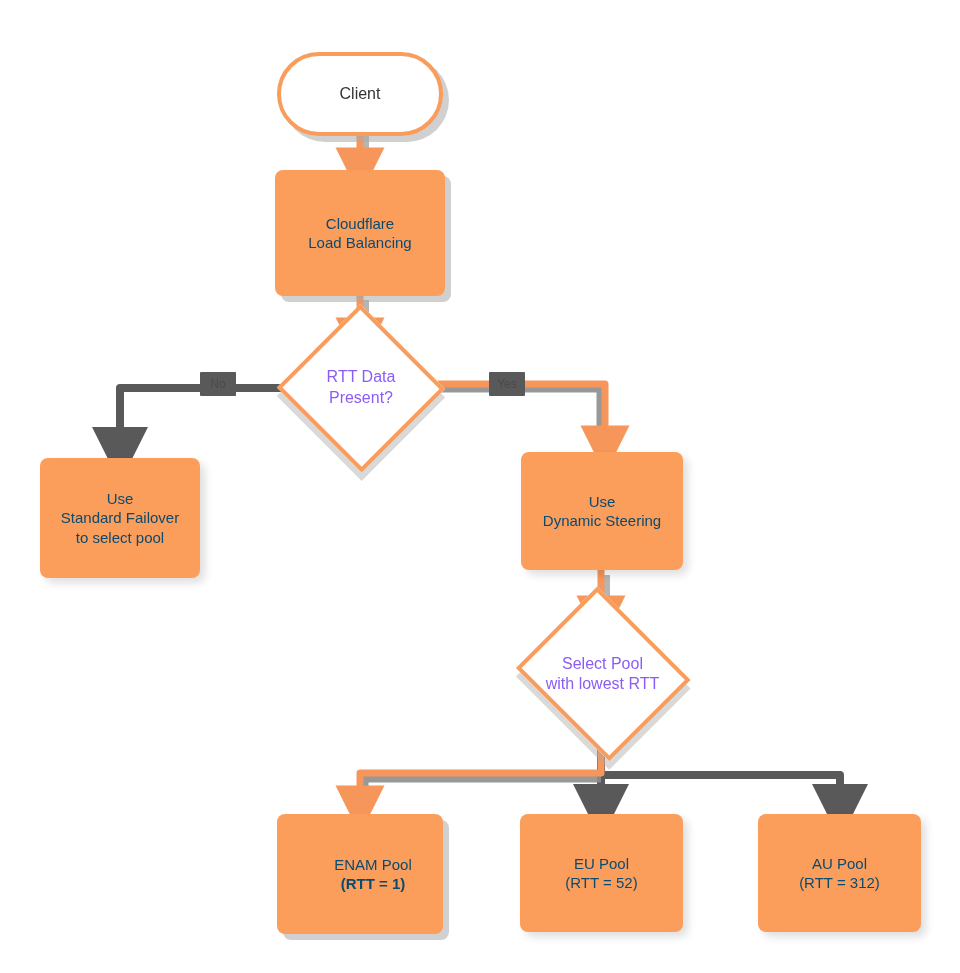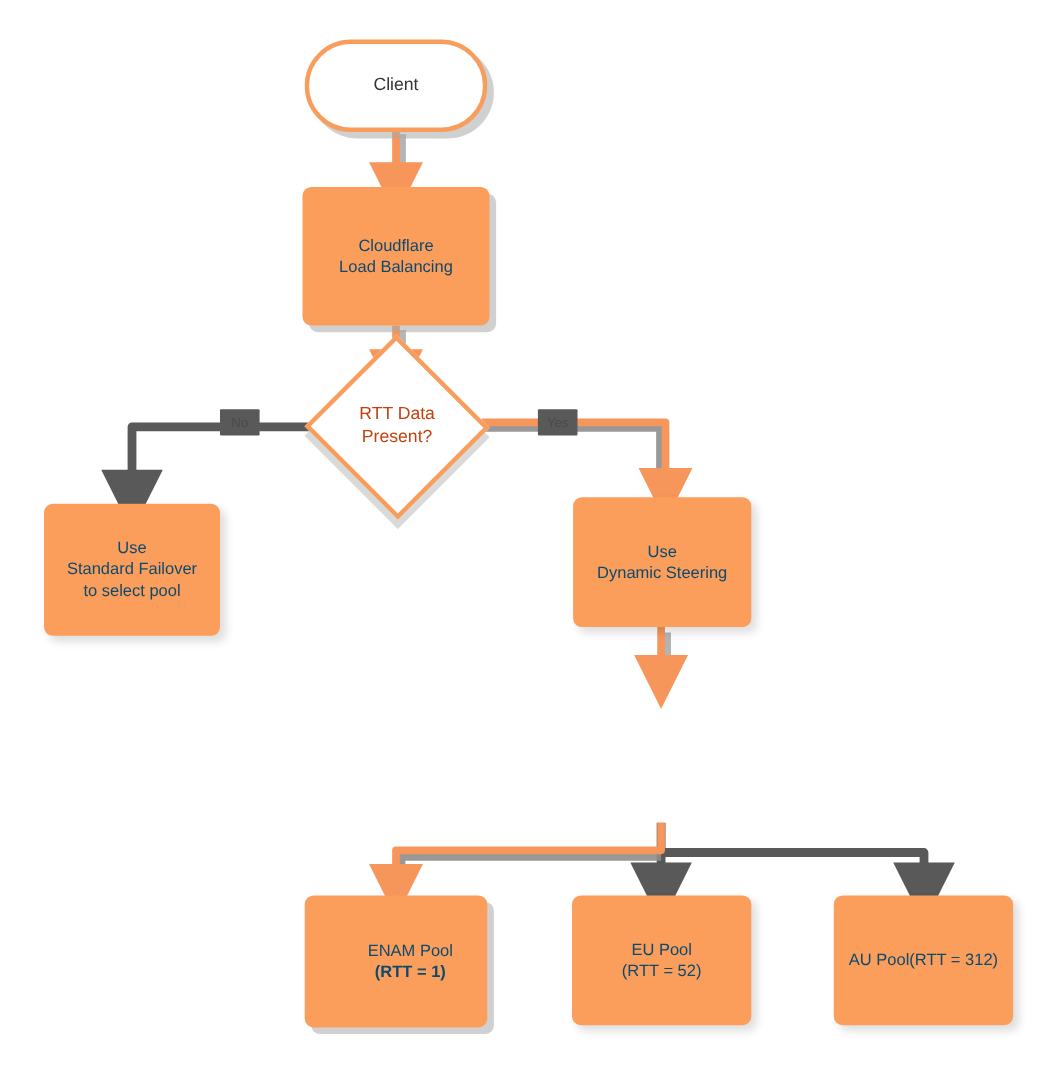--- a/index.html
+++ b/index.html
@@ -37,37 +37,38 @@
     white-space: pre-line;
   }
   
   .node-terminator {
     background: #ffffff;
     border: 4px solid #f89d5b;
     border-radius: 46px;
     color: #333333;
     font-size: 16px;
     box-shadow: 6px 6px 0 0 rgba(170,170,170,0.55);
+    margin-top: 16px;
   }
   
   .node-process {
     background: #fb9d5b;
     color: #0c4a6e;
     font-size: 15px;
     border-radius: 8px;
     box-shadow: 6px 6px 0 0 rgba(170,170,170,0.55);
   }
   .node-process.soft {
     box-shadow: 5px 5px 8px 0 rgba(0,0,0,0.13);
     text-align: center;
   }
   
   .node-decision {
     background: transparent;
-    color: #c2410c;
+    color: #8b5cf6;
     font-size: 16px;
   }
   .diamond-shape {
     position: absolute;
     left: 50%;
     top: 50%;
     width: 70.7%;
     height: 70.7%;
     transform: translate(-50%, -50%) rotate(45deg);
     background: #ffffff;
@@ -165,29 +166,34 @@
     <span>Use
 Standard Failover
 to select pool</span>
   </div>
 
   <div class="node node-process soft" style="left:521px; top:452px; width:162px; height:118px;">
     <span>Use
 Dynamic Steering</span>
   </div>
 
+  <div class="node node-decision" style="left:515px; top:598px; width:175px; height:152px;">
+    <div class="diamond-shape"></div>
+    <span class="diamond-label">Select Pool
+with lowest RTT</span>
+  </div>
 
   <div class="node node-process" style="left:277px; top:814px; width:166px; height:120px; flex-direction:column;padding-left:26px;">
     <span>ENAM Pool</span>
     <span class="bold-rtt">(RTT = 1)</span>
   </div>
 
   <div class="node node-process soft" style="left:520px; top:814px; width:163px; height:118px; flex-direction:column;">
     <span>EU Pool</span>
     <span>(RTT = 52)</span>
   </div>
 
-  <div class="node node-process soft" style="left:758px; top:814px; width:163px; height:118px; flex-direction:row;">
+  <div class="node node-process soft" style="left:758px; top:814px; width:163px; height:118px; flex-direction:column;">
     <span>AU Pool</span>
     <span>(RTT = 312)</span>
   </div>
 
 </div>
 
 </body></html>

